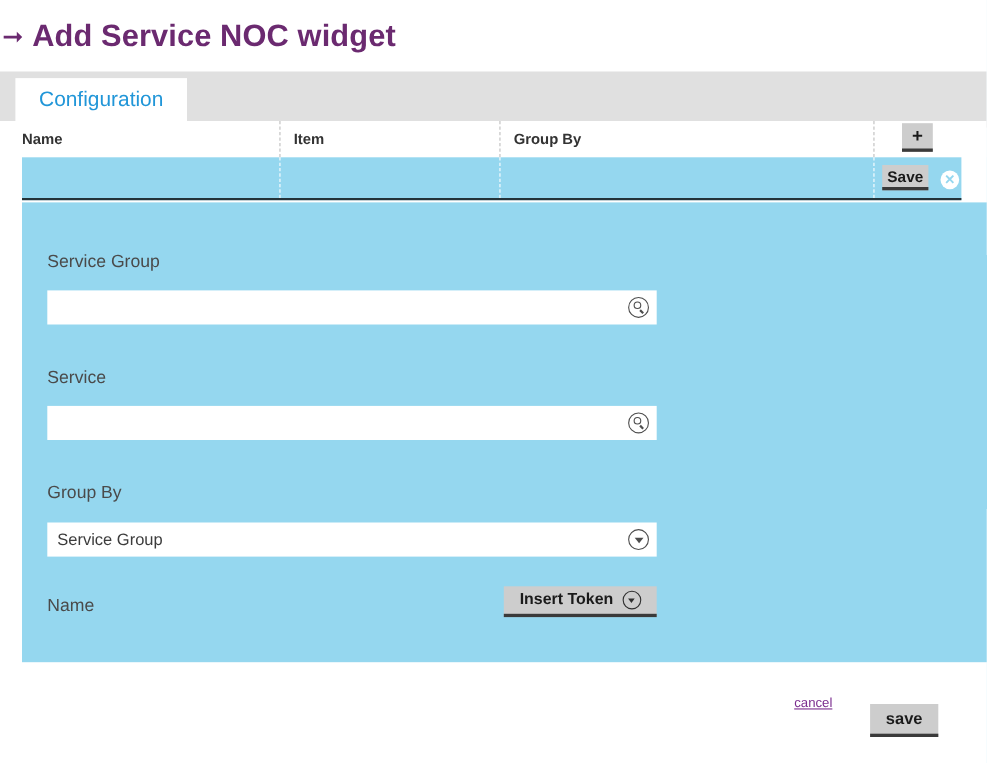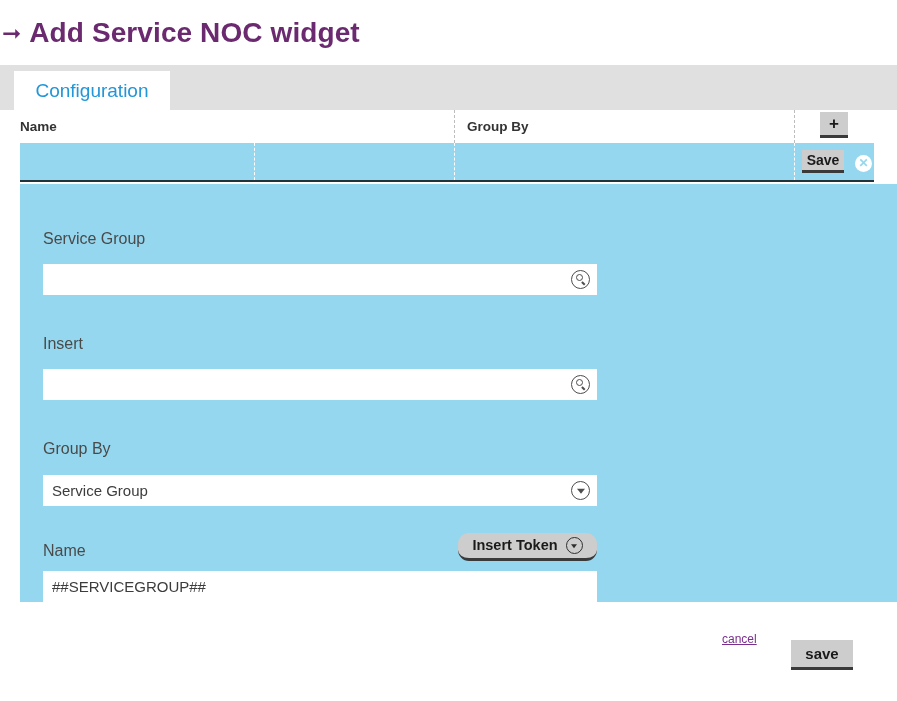--- a/index.html
+++ b/index.html
@@ -228,21 +228,20 @@
 
   
   .insert-token-btn {
     position: absolute;
     left: 438px; top: 349px;
     width: 139px; height: 28px;
     font-size: 14.5px;
     padding: 0 8px;
     justify-content: center;
     gap: 8px;
-    border-radius: 11px;
   }
   .insert-token-btn .circ-icon {
     width: 17px; height: 17px;
     margin-right: 0;
     border-color: #2e2e2e;
   }
   .insert-token-btn .caret {
     border-left-width: 3.8px;
     border-right-width: 3.8px;
     border-top-width: 4.8px;
@@ -274,20 +273,21 @@
 </div>
 
 <div class="tabbar">
   <div class="tab">
     <span class="tab-label">Configuration</span>
   </div>
 </div>
 
 <div class="grid-header">
   <div class="cell cell-name">Name</div>
+  <div class="cell cell-item">Item</div>
   <div class="cell cell-group">Group By</div>
   <div class="cell cell-action"></div>
 </div>
 <button class="btn3d plus-btn">+</button>
 
 <div class="grid-row">
   <div class="divider div-1"></div>
   <div class="divider div-2"></div>
   <div class="divider div-3"></div>
   <button class="btn3d save-inline">Save</button>
@@ -298,21 +298,21 @@
 
   <div class="field-label" style="left:23px; top:46px;">Service Group</div>
   <div class="input-box" style="top:80px;">
     <span class="input-text empty"></span>
     <span class="circ-icon">
       <span class="mag-glass"></span>
         <span class="mag-handle"></span>
     </span>
   </div>
 
-  <div class="field-label" style="left:23px; top:151px;">Insert</div>
+  <div class="field-label" style="left:23px; top:151px;">Service</div>
   <div class="input-box" style="top:185px;">
     <span class="input-text empty"></span>
     <span class="circ-icon">
       <span class="mag-glass"></span>
         <span class="mag-handle"></span>
     </span>
   </div>
 
   <div class="field-label" style="left:23px; top:256px;">Group By</div>
   <div class="input-box" style="top:291px;">
@@ -322,19 +322,16 @@
     </span>
   </div>
 
   <div class="field-label" style="left:23px; top:358px;">Name</div>
   <button class="btn3d insert-token-btn">
     <span>Insert Token</span>
     <span class="circ-icon">
       <span class="caret"></span>
     </span>
   </button>
-  <div class="input-box" style="top:387px;">
-    <span class="input-text">##SERVICEGROUP##</span>
-  </div>
 
   <div class="cancel-link">cancel</div>
   <button class="btn3d save-btn">save</button>
 </div>
 
 </body></html>

